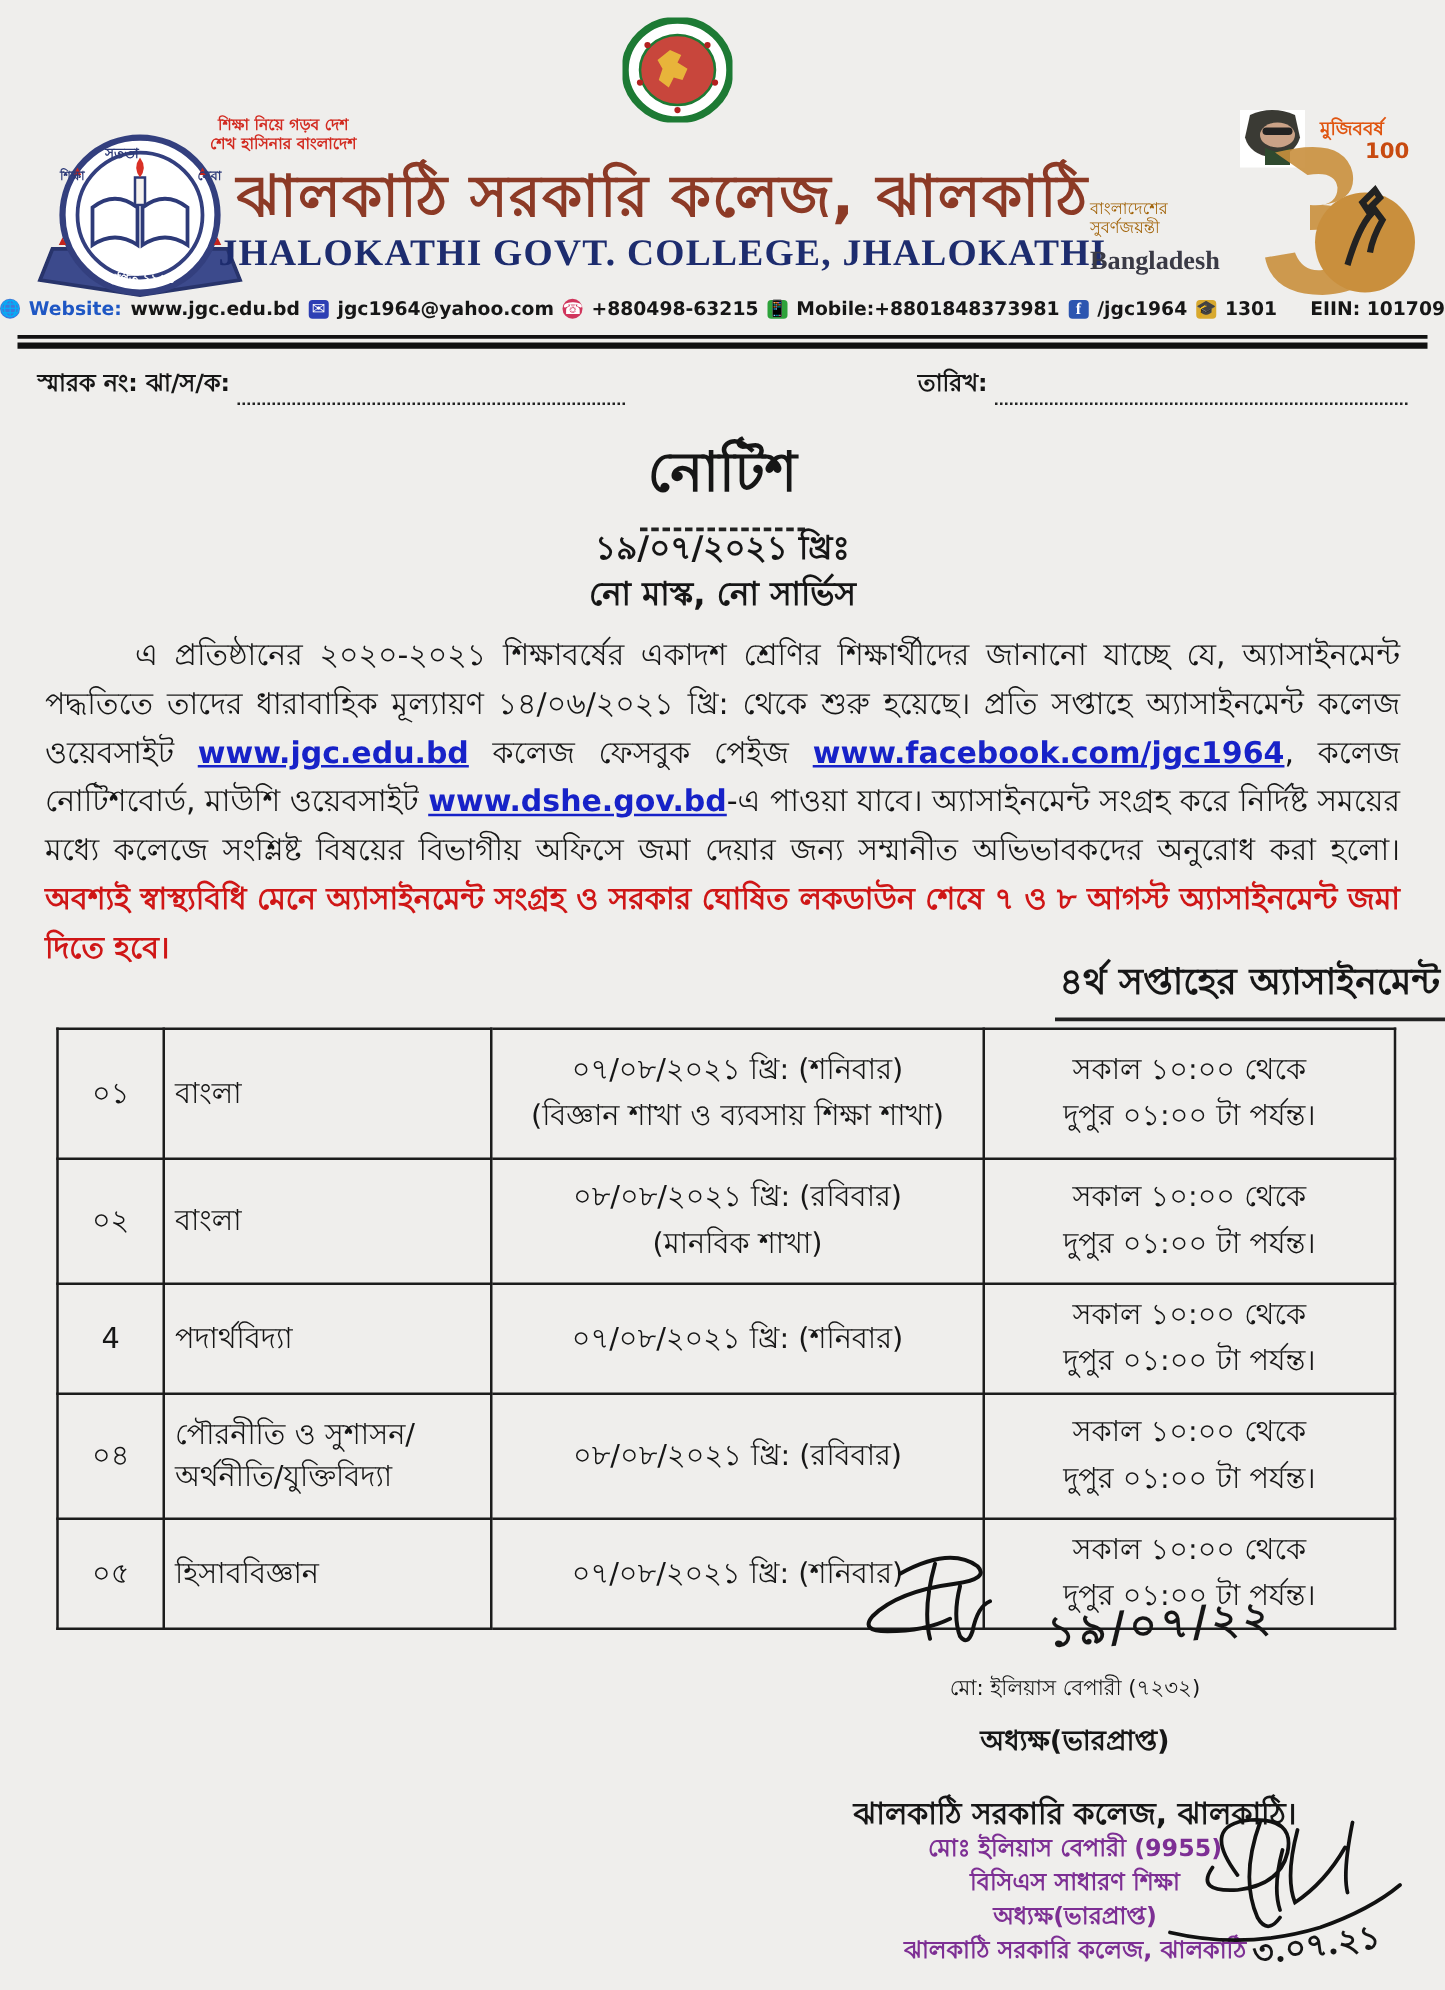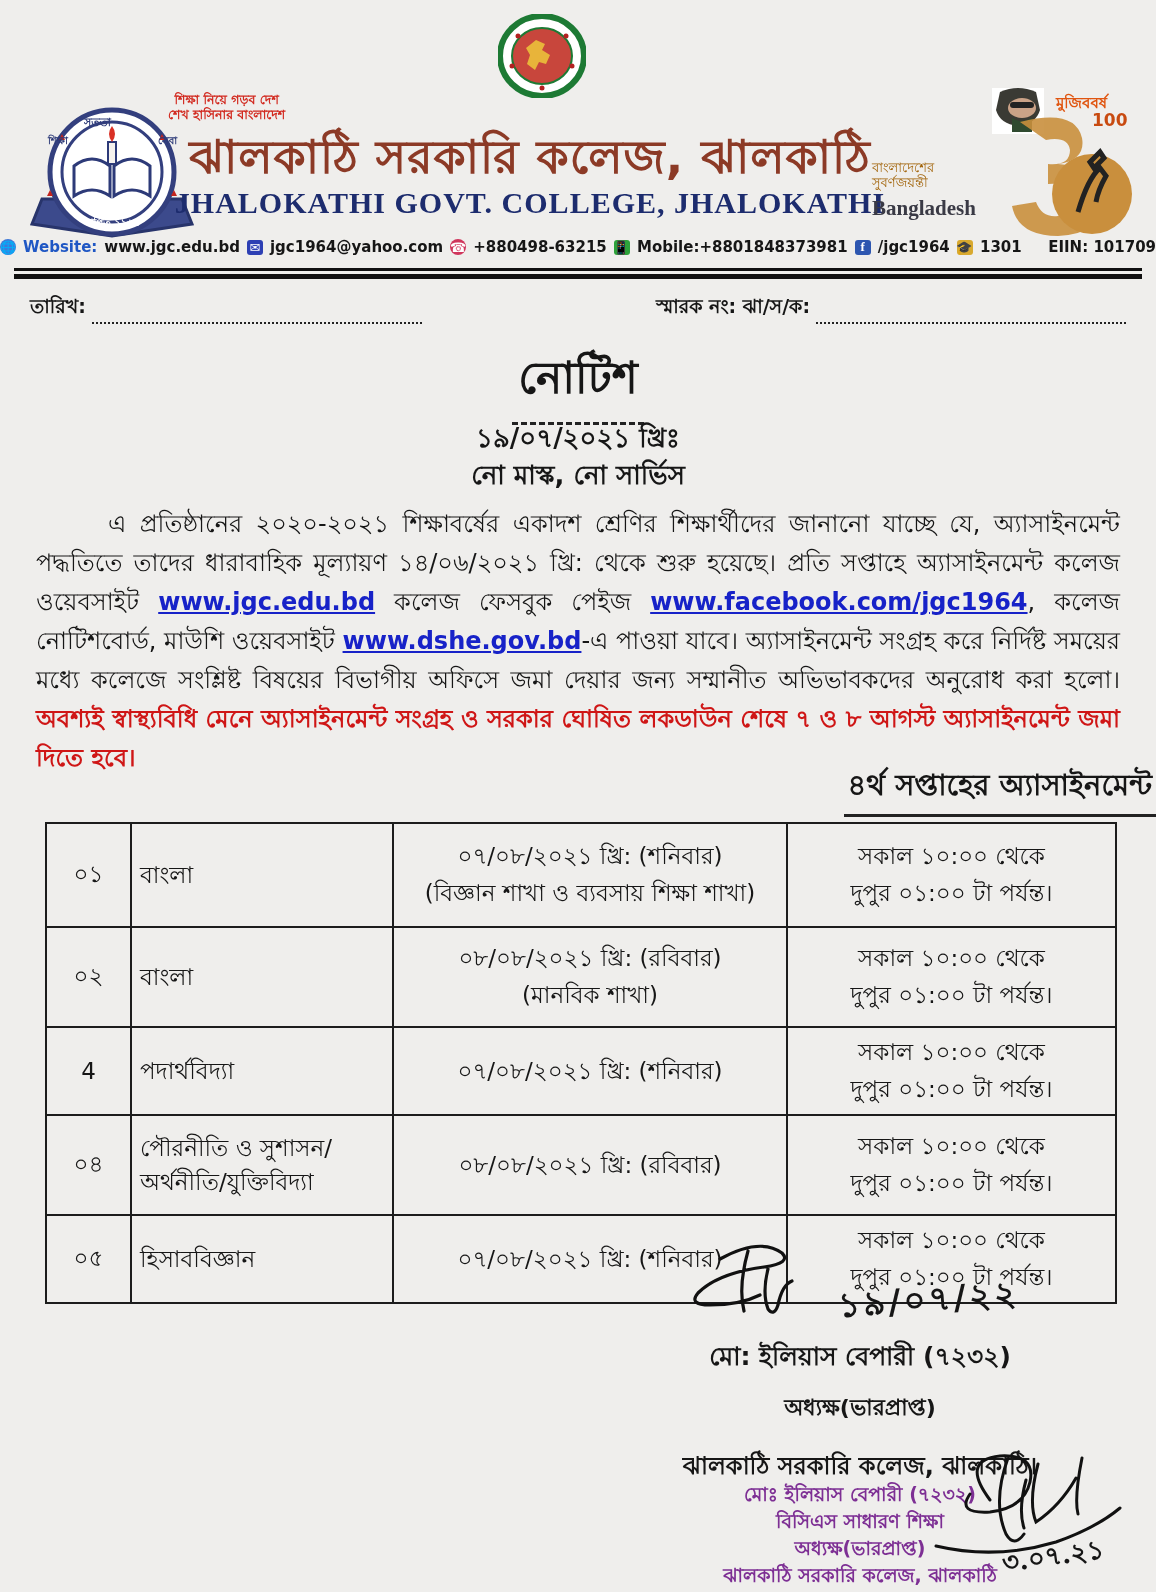--- a/index.html
+++ b/index.html
@@ -61,21 +61,21 @@
   td.center,th{text-align:center;}
   td.subj{text-align:left;padding-left:14px;line-height:34px;}
   td.dual{line-height:37px;}
   .t-line{display:block;}
 
   
   .sig-block{position:absolute;left:600px;top:1245px;width:520px;text-align:center;}
   .sig1{position:relative;height:92px;}
   .sig1 svg{position:absolute;left:90px;top:-6px;}
   .sig1 .hw{position:absolute;left:238px;top:28px;font-size:34px;font-weight:bold;transform:rotate(-4deg);letter-spacing:3px;font-family:"DejaVu Serif",serif;}
-  .sig-name{font-size:25px;font-weight:bold;text-align:center;}
+  .sig-name{font-size:17px;font-weight:normal;text-align:center;}
   .sig-post{font-size:22px;font-weight:bold;margin-top:10px;}
   .sig-college{font-size:24px;font-weight:bold;margin-top:20px;}
   .stamp{margin-top:-6px;color:#7d2f94;font-weight:bold;font-size:19px;line-height:27px;}
   .sig2{position:absolute;left:330px;top:195px;width:230px;height:160px;}
   .sig2 .hw2{position:absolute;left:72px;top:96px;font-size:26px;font-weight:bold;transform:rotate(-8deg);font-family:"DejaVu Serif",serif;}
 </style>
 </head>
 <body>
 
 <div class="page">
@@ -158,26 +158,26 @@
       <span>1301</span>
       <span style="width:14px"></span>
       <span>EIIN: 101709</span>
     </div>
 
     <div class="rule"></div>
   </div>
 
   <div class="memo">
     <span class="part">
+      <span>স্মারক নং: ঝা/স/ক:</span>
+      <span class="blank left"></span>
+    </span>
+    <span class="part">
       <span>তারিখ:</span>
       <span class="blank right"></span>
-    </span>
-    <span class="part">
-      <span>স্মারক নং: ঝা/স/ক:</span>
-      <span class="blank left"></span>
     </span>
   </div>
 
   <div class="n-title"><span class="t">নোটিশ</span></div>
   <div class="n-date">১৯/০৭/২০২১ খ্রিঃ</div>
   <div class="n-sub">নো মাস্ক, নো সার্ভিস</div>
 
   <div class="body-text">
     <span class="indent"></span><span>এ প্রতিষ্ঠানের ২০২০-২০২১ শিক্ষাবর্ষের একাদশ শ্রেণির শিক্ষার্থীদের জানানো যাচ্ছে যে, অ্যাসাইনমেন্ট পদ্ধতিতে তাদের ধারাবাহিক মূল্যায়ণ ১৪/০৬/২০২১ খ্রি: থেকে শুরু হয়েছে। প্রতি সপ্তাহে অ্যাসাইনমেন্ট কলেজ ওয়েবসাইট </span><a href="#">www.jgc.edu.bd</a><span> কলেজ ফেসবুক পেইজ </span><a href="#">www.facebook.com/jgc1964</a><span>, কলেজ নোটিশবোর্ড, মাউশি ওয়েবসাইট </span><a href="#">www.dshe.gov.bd</a><span>-এ পাওয়া যাবে। অ্যাসাইনমেন্ট সংগ্রহ করে নির্দিষ্ট সময়ের মধ্যে কলেজে সংশ্লিষ্ট বিষয়ের বিভাগীয় অফিসে জমা দেয়ার জন্য সম্মানীত অভিভাবকদের অনুরোধ করা হলো। </span><span class="warn">অবশ্যই স্বাস্থ্যবিধি মেনে অ্যাসাইনমেন্ট সংগ্রহ ও সরকার ঘোষিত লকডাউন শেষে ৭ ও ৮ আগস্ট অ্যাসাইনমেন্ট জমা দিতে হবে।</span>
   </div>
@@ -256,21 +256,21 @@
     <div class="sig1">
       <svg width="160" height="95" viewBox="0 0 160 95">
         <path d="M30 20 q40 -22 62 -6 q10 10 -18 14 q-46 6 -66 26 q-10 12 12 12 q30 0 50 -10 M58 12 q-10 36 -4 60 M78 30 q-6 24 0 40 q6 8 10 -4 q4 -20 14 -24" fill="none" stroke="#111" stroke-width="3.2" stroke-linecap="round"></path>
       </svg>
       <span class="hw">১৯/০৭/২২</span>
     </div>
     <div class="sig-name">মো: ইলিয়াস বেপারী (৭২৩২)</div>
     <div class="sig-post">অধ্যক্ষ(ভারপ্রাপ্ত)</div>
     <div class="sig-college">ঝালকাঠি সরকারি কলেজ, ঝালকাঠি।</div>
     <div class="stamp">
-      <div>মোঃ ইলিয়াস বেপারী (৭২৩২)</div>
+      <div>মোঃ ইলিয়াস বেপারী (9955)</div>
       <div>বিসিএস সাধারণ শিক্ষা</div>
       <div>অধ্যক্ষ(ভারপ্রাপ্ত)</div>
       <div>ঝালকাঠি সরকারি কলেজ, ঝালকাঠি</div>
     </div>
     <div class="sig2">
       <svg width="230" height="160" viewBox="0 0 230 160">
         <path d="M60 60 q-30 -40 10 -44 q36 -2 30 26 q-6 26 -40 30 q-34 2 -20 -18 M78 18 q-16 44 -2 76 q8 14 18 0 M96 40 q-8 30 -2 48 m14 -64 q-10 38 -2 58 q24 -16 40 -44 m6 -20 q-8 40 -4 56 M6 106 q60 14 120 -4 q40 -14 64 -34" fill="none" stroke="#111" stroke-width="3" stroke-linecap="round"></path>
       </svg>
       <span class="hw2">৩.০৭.২১</span>
     </div>

